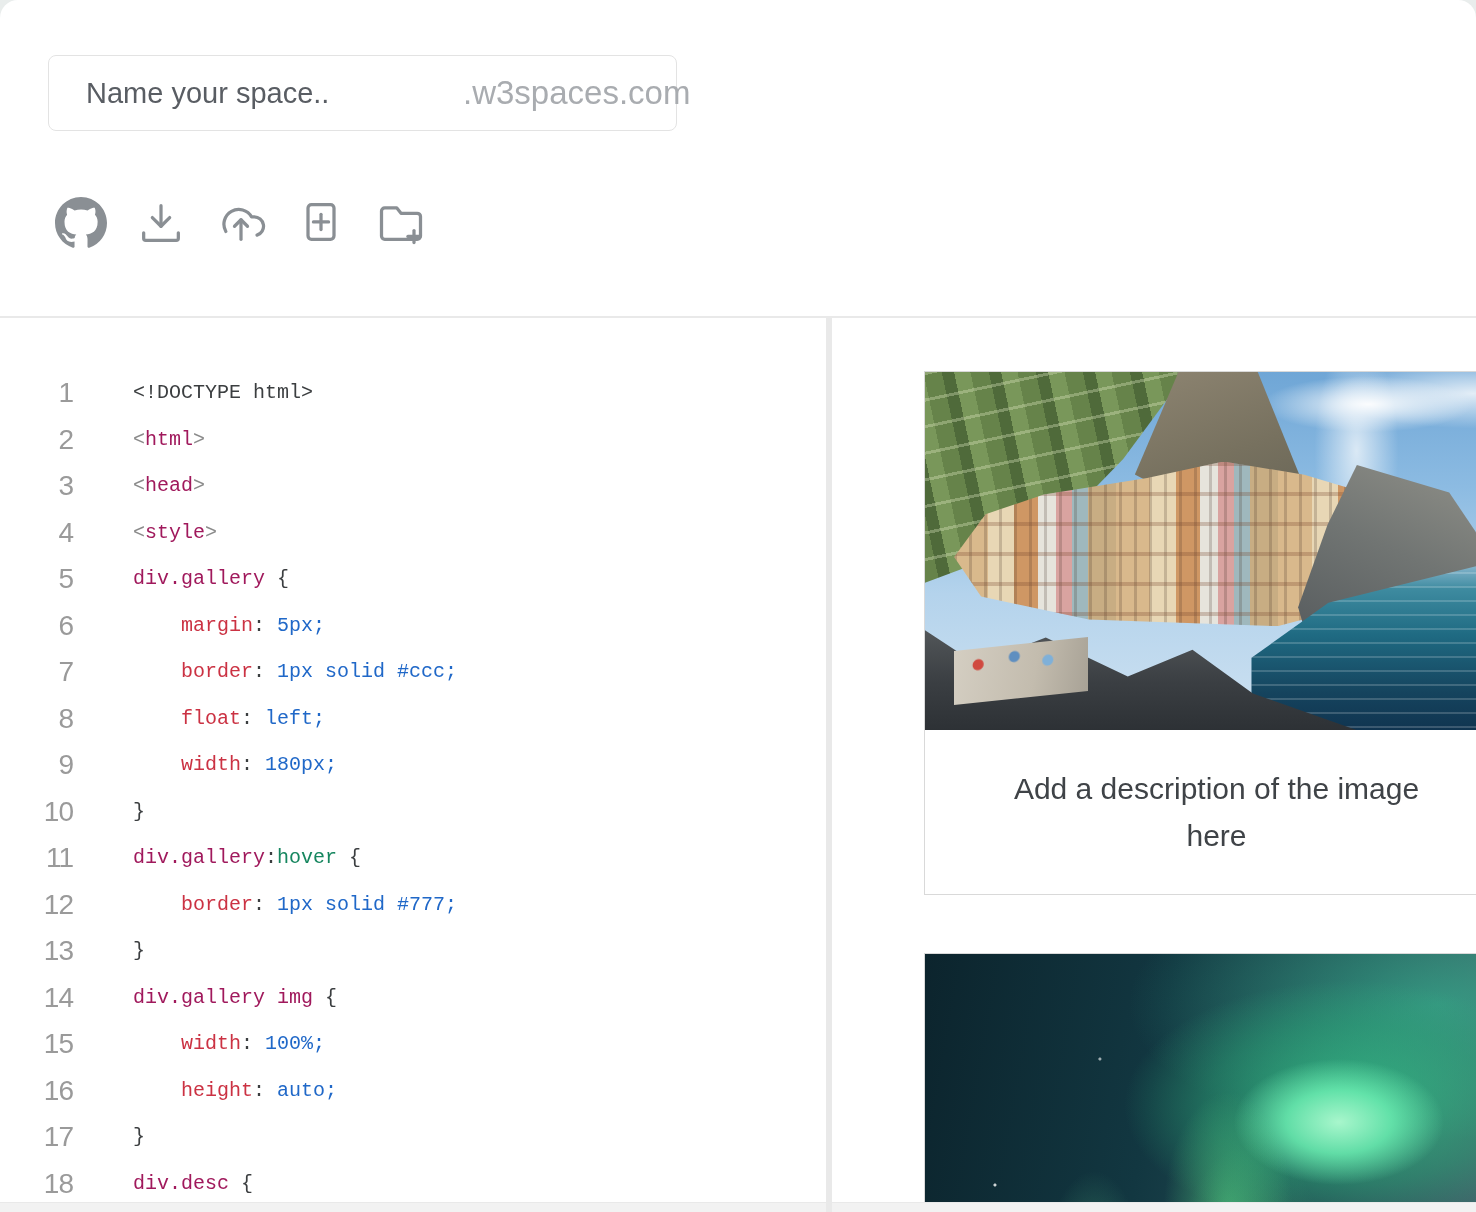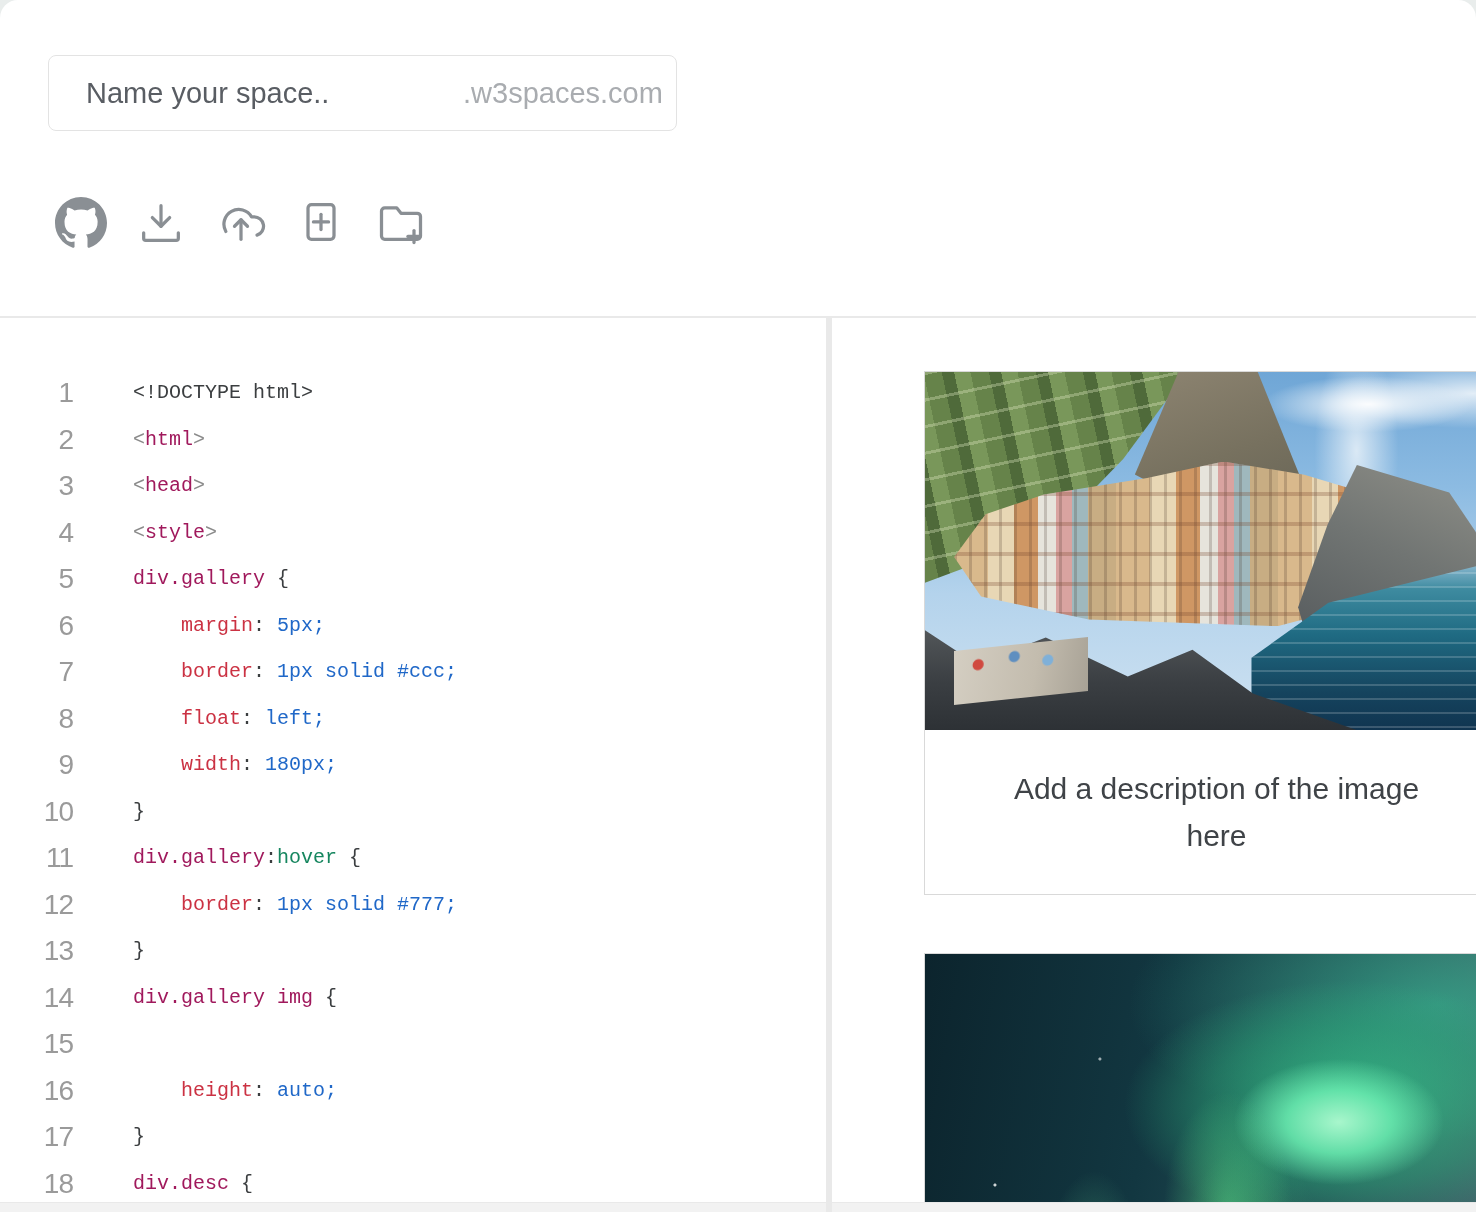--- a/index.html
+++ b/index.html
@@ -18,21 +18,21 @@
     position:absolute; left:48px; top:55px; width:629px; height:76px;
     border:1px solid var(--ui-input_border); border-radius:8px;
     display:flex; align-items:center; background:#fff;
   }
   .space-name-box input {
     border:none; outline:none; flex:1 1 auto; height:100%;
     padding-left:37px; font-size:29px; color:#444;
     font-family:"Liberation Sans", sans-serif; background:transparent;
   }
   .space-name-box input::placeholder { color:var(--ui-placeholder); opacity:1; }
-  .domain-suffix { flex:0 0 auto; padding-right:38px; font-size:29px; color:var(--ui-suffix); }
+  .domain-suffix { flex:0 0 auto; padding-right:38px; font-size:33px; color:var(--ui-suffix); }
 
   .toolbar { position:absolute; left:54px; top:198px; display:flex; align-items:center; gap:26px; }
   .tool-btn { width:54px; height:54px; display:flex; align-items:center; justify-content:center; cursor:pointer; }
   .tool-btn svg { width:52px; height:52px; stroke:var(--ui-icon); fill:none; stroke-width:1.5; stroke-linecap:round; stroke-linejoin:round; }
   .tool-btn svg.filled { fill:var(--ui-icon); stroke:none; }
 
   
   .content { flex:1 1 auto; display:flex; min-height:0; }
   .editor-pane { width:832px; flex:0 0 auto; border-right:6px solid var(--ui-divider); position:relative; overflow:hidden; }
   .code-scroll { padding-top:52px; }
@@ -240,20 +240,21 @@
           <div class="code-line">
             <span class="gutter">13</span>
             <span class="code-text"><span class="tok-punct">}</span></span>
           </div>
           <div class="code-line">
             <span class="gutter">14</span>
             <span class="code-text"><span class="tok-tag">div.gallery img</span><span class="tok-punct"> {</span></span>
           </div>
           <div class="code-line">
             <span class="gutter">15</span>
+            <span class="code-text"><span class="tok-plain">    </span><span class="tok-prop">width</span><span class="tok-punct">: </span><span class="tok-val">100%;</span></span>
           </div>
           <div class="code-line">
             <span class="gutter">16</span>
             <span class="code-text"><span class="tok-plain">    </span><span class="tok-prop">height</span><span class="tok-punct">: </span><span class="tok-val">auto;</span></span>
           </div>
           <div class="code-line">
             <span class="gutter">17</span>
             <span class="code-text"><span class="tok-punct">}</span></span>
           </div>
           <div class="code-line">

